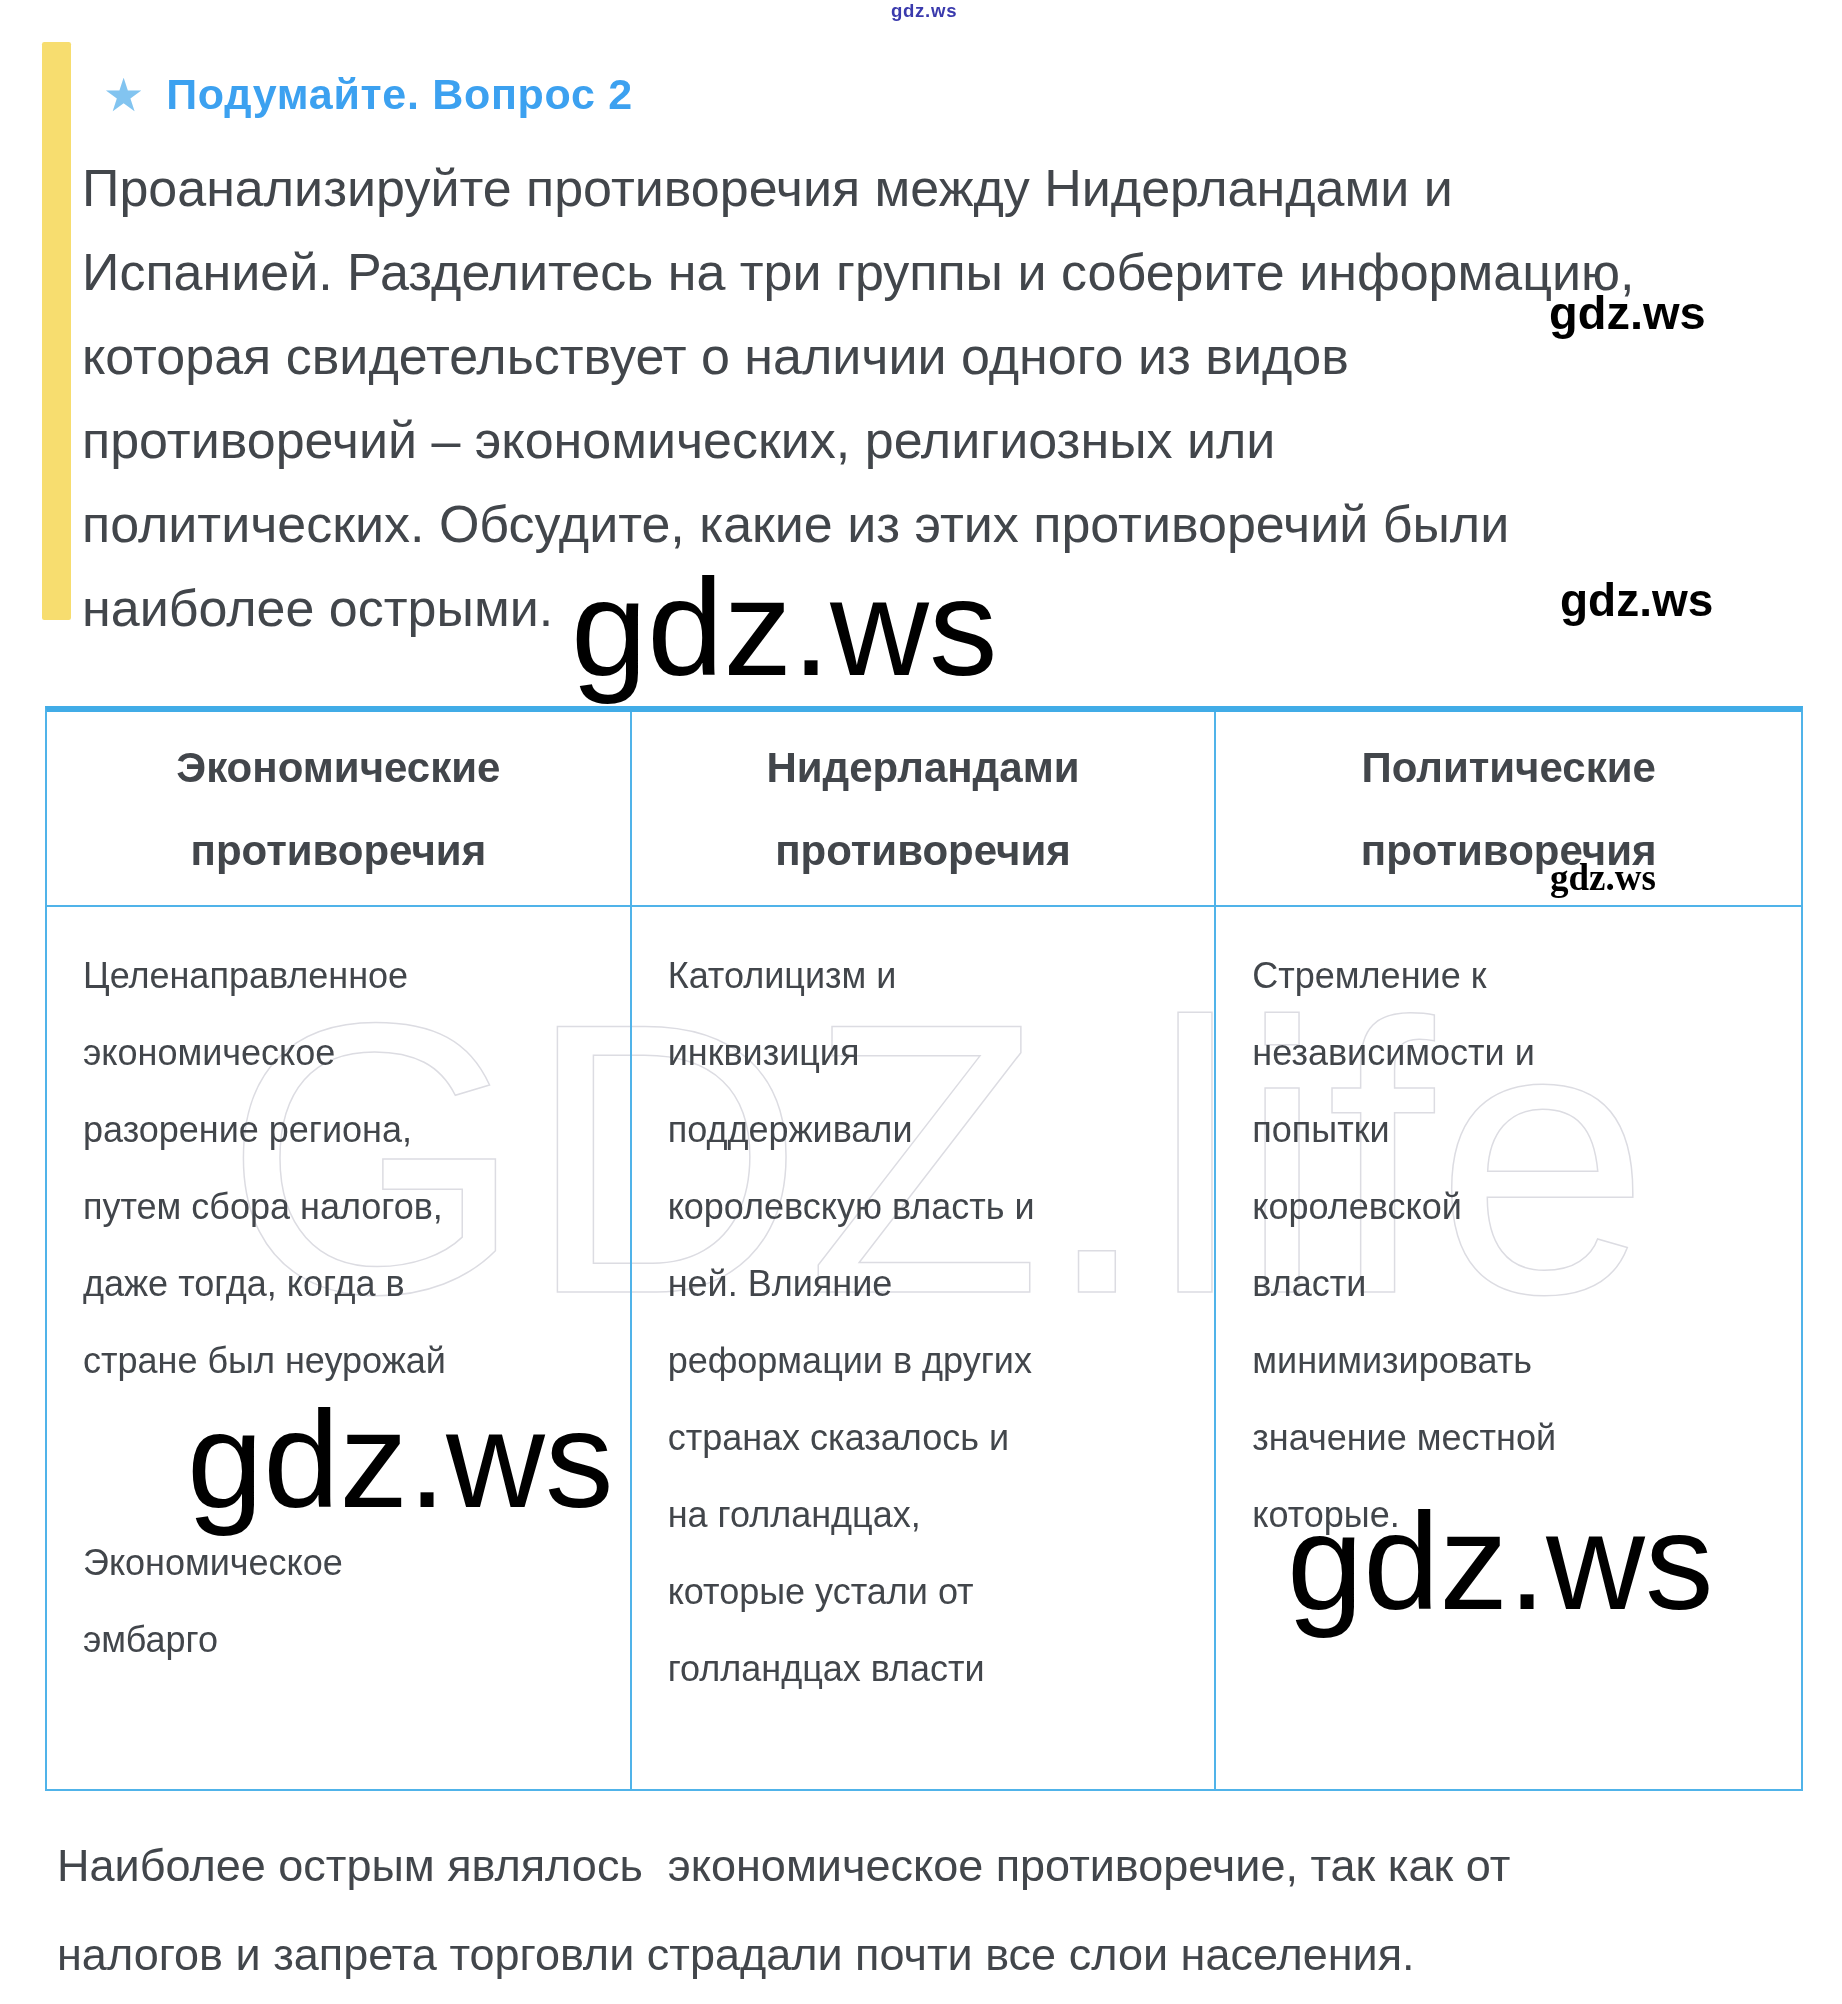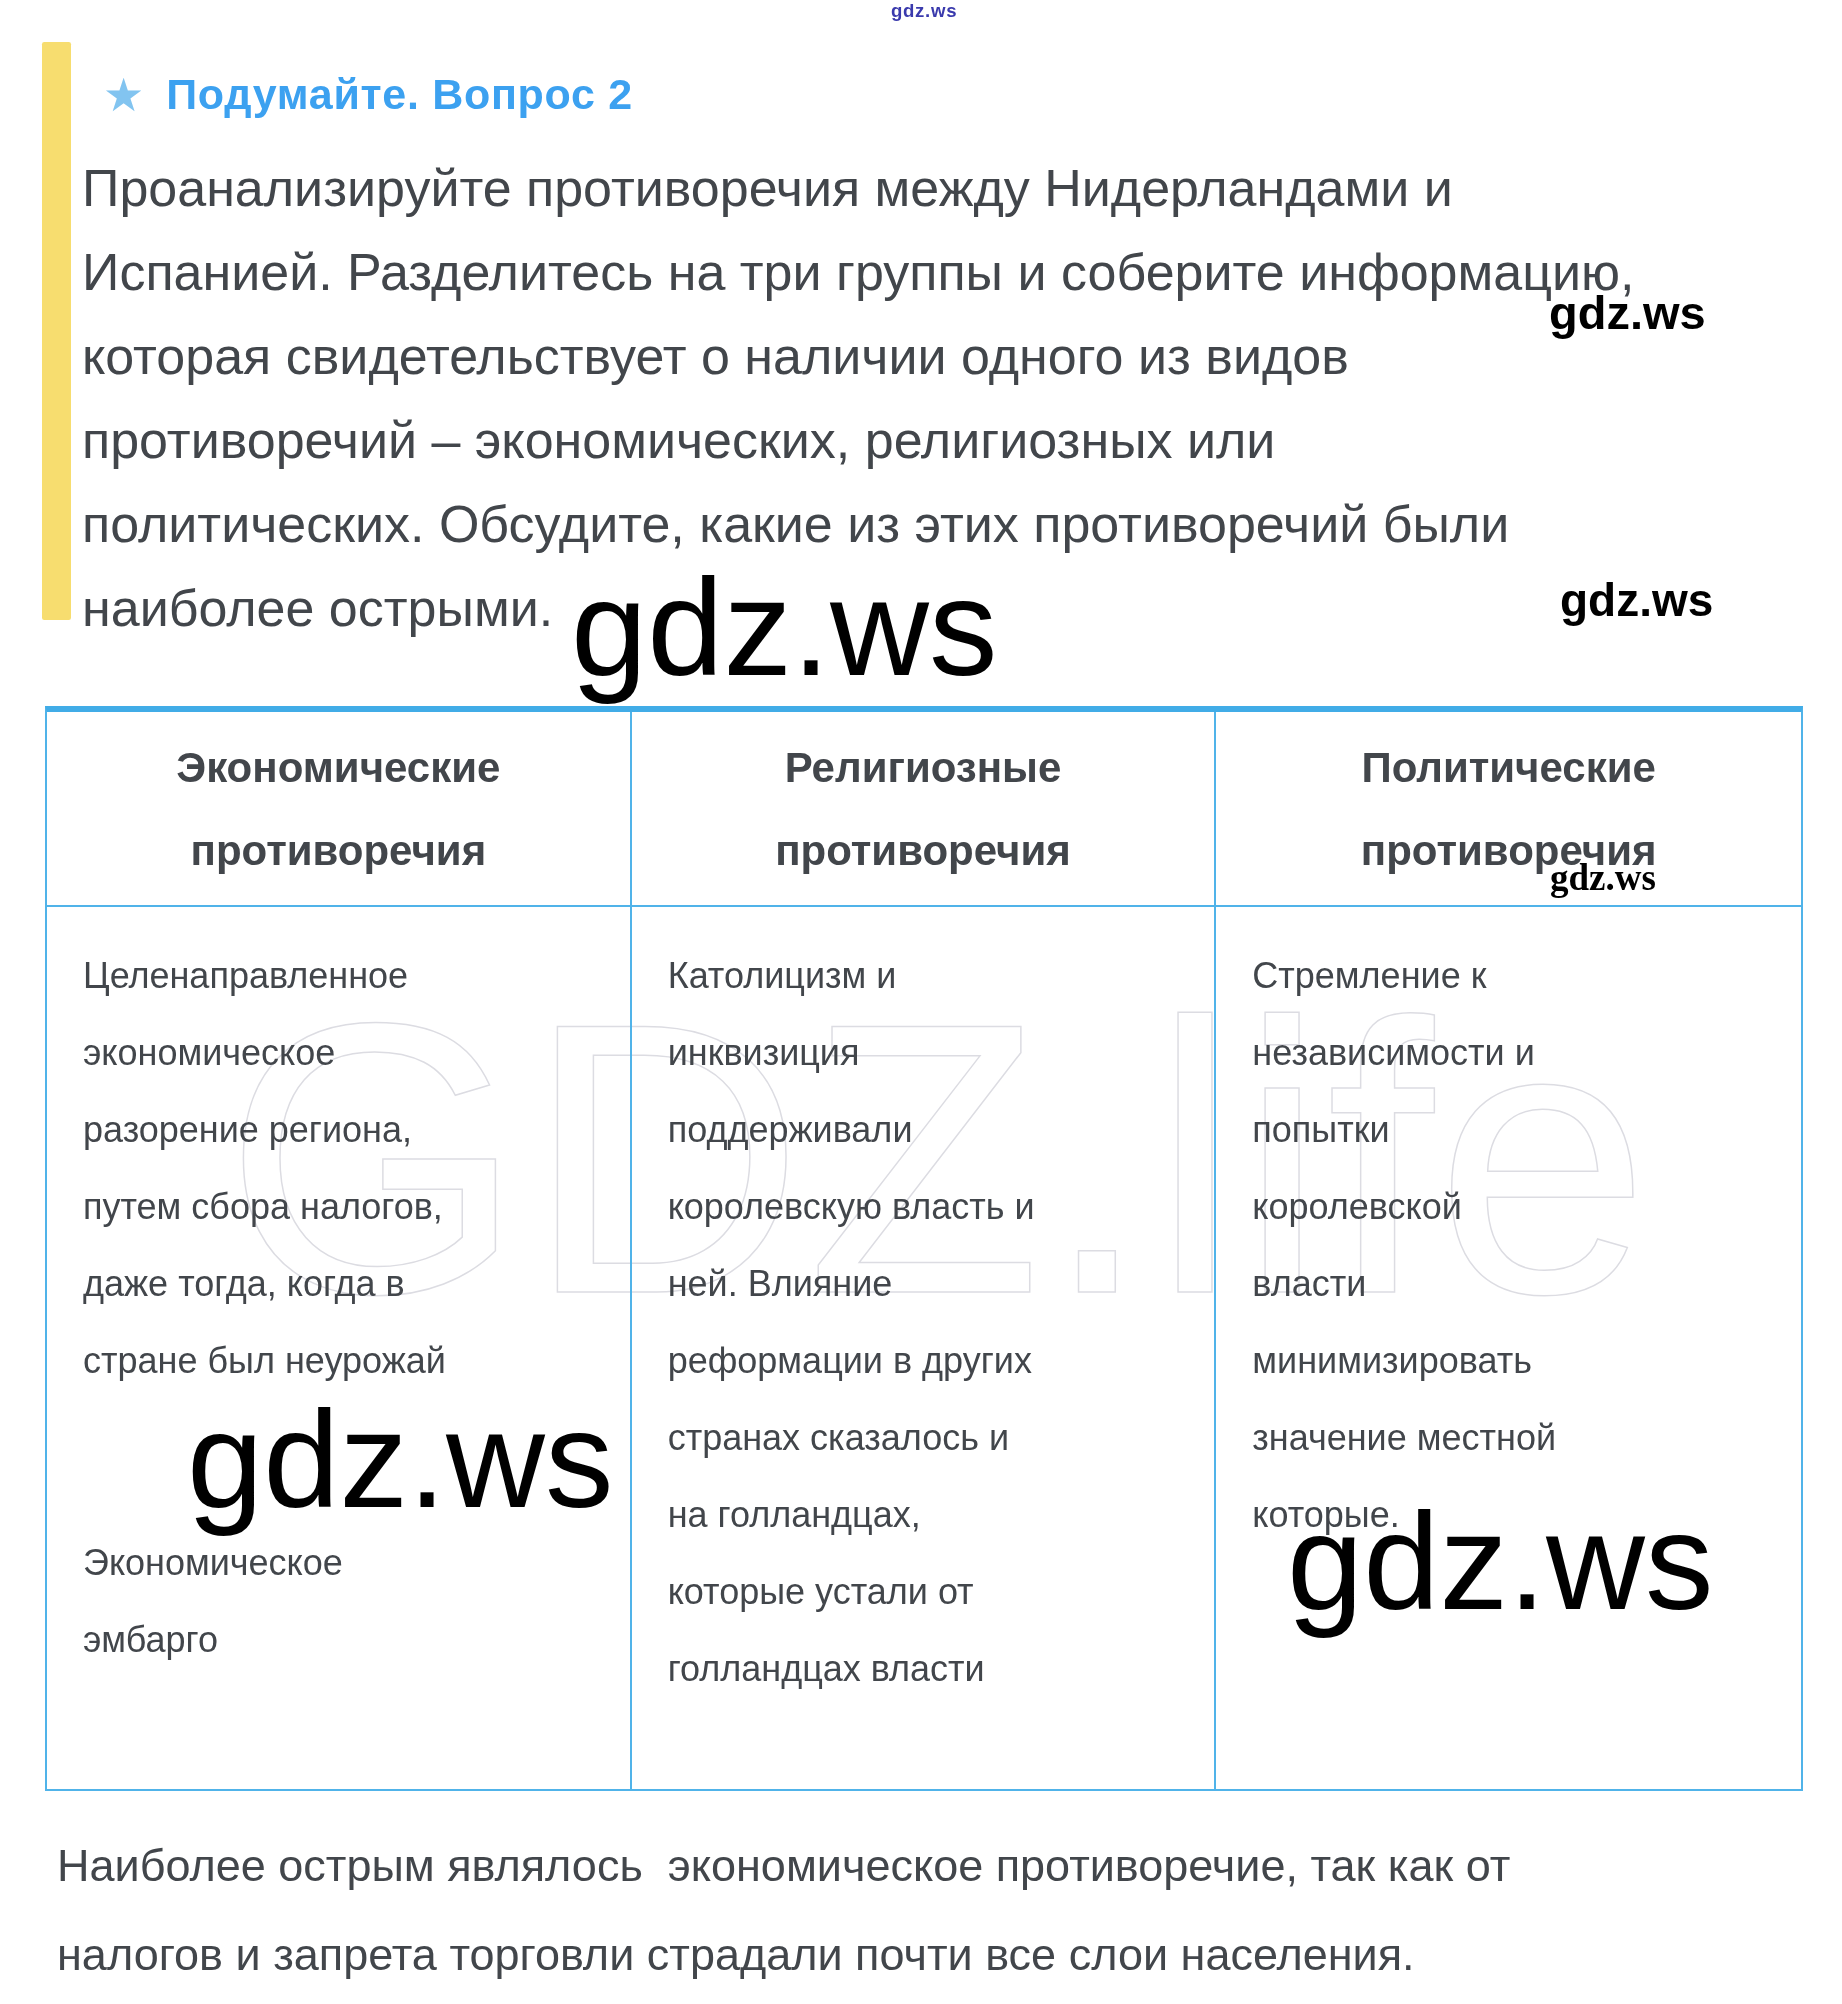--- a/index.html
+++ b/index.html
@@ -77,21 +77,21 @@
   <div class="wm wm-q2">gdz.ws</div>
 
   <div class="wm-outline">GDZ.life</div>
 
   <div class="ctable">
     <div class="th">
         <div class="hline">Экономические</div>
         <div class="hline">противоречия</div>
       </div>
     <div class="th">
-        <div class="hline">Религиозные</div>
+        <div class="hline">Нидерландами</div>
         <div class="hline">противоречия</div>
       </div>
     <div class="th last">
         <div class="hline">Политические</div>
         <div class="hline">противоречия</div>
       </div>
 
     <div class="td">
       <div>
           <div class="tline">Целенаправленное</div>

